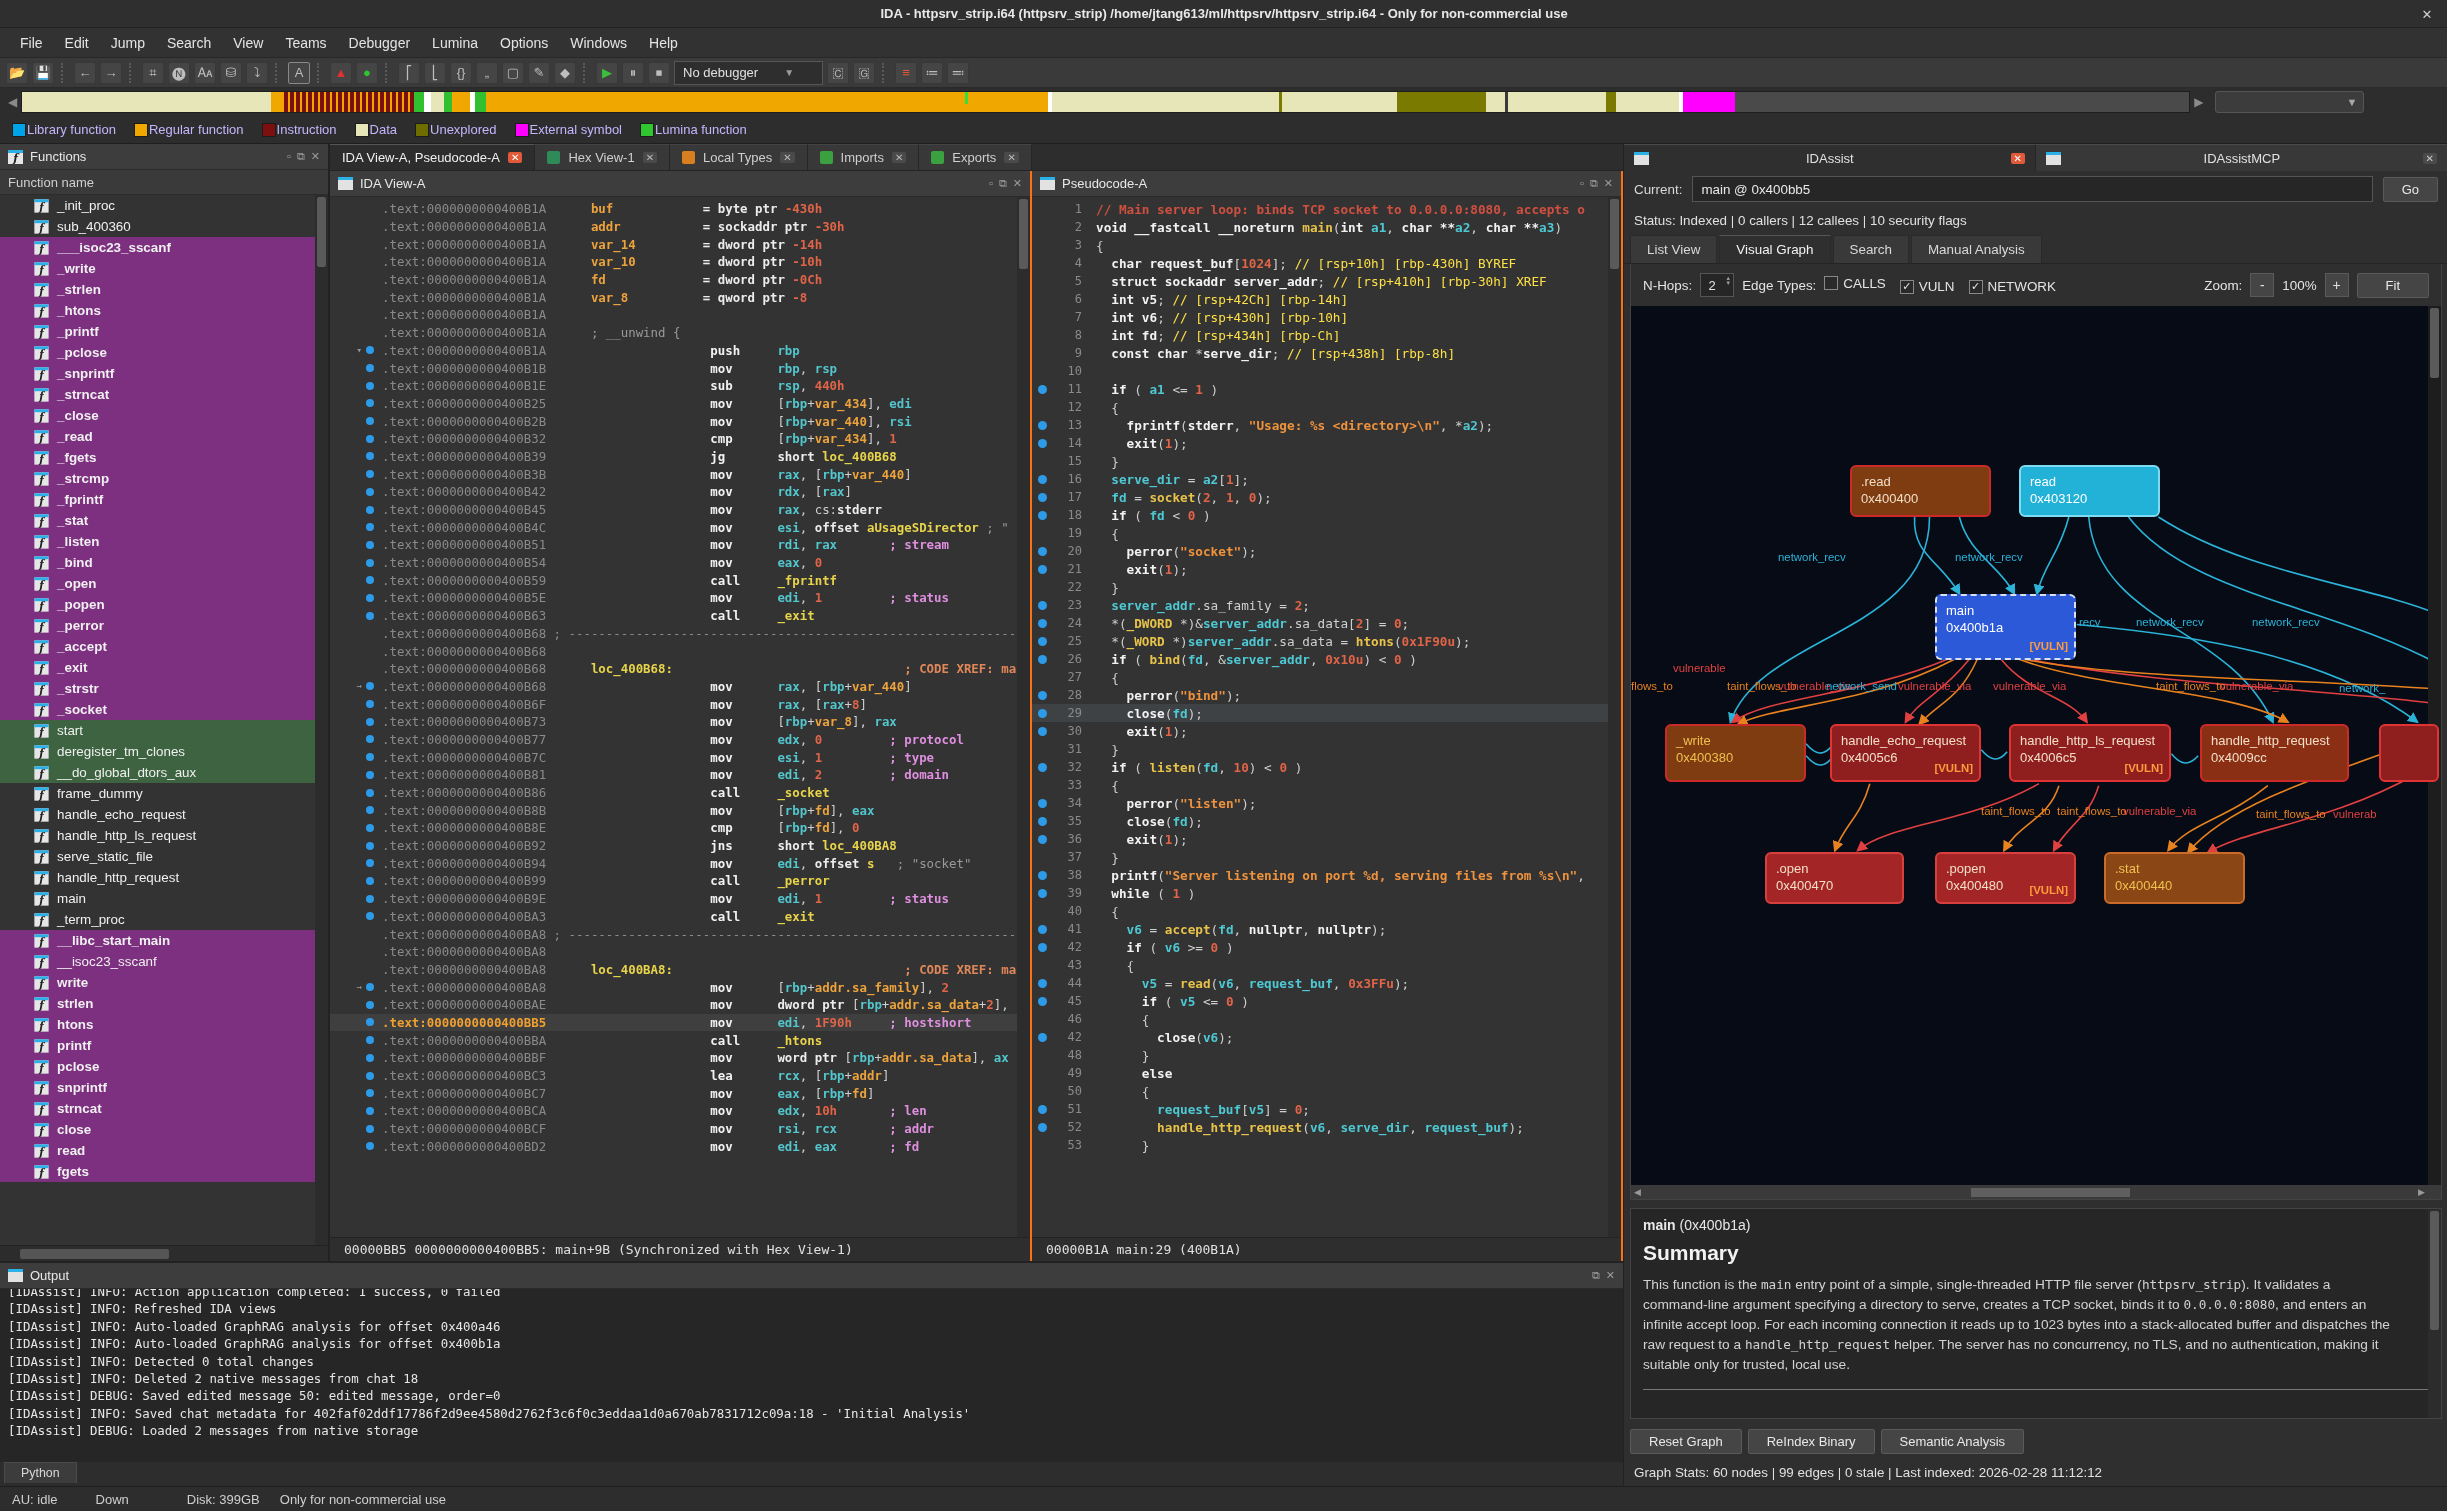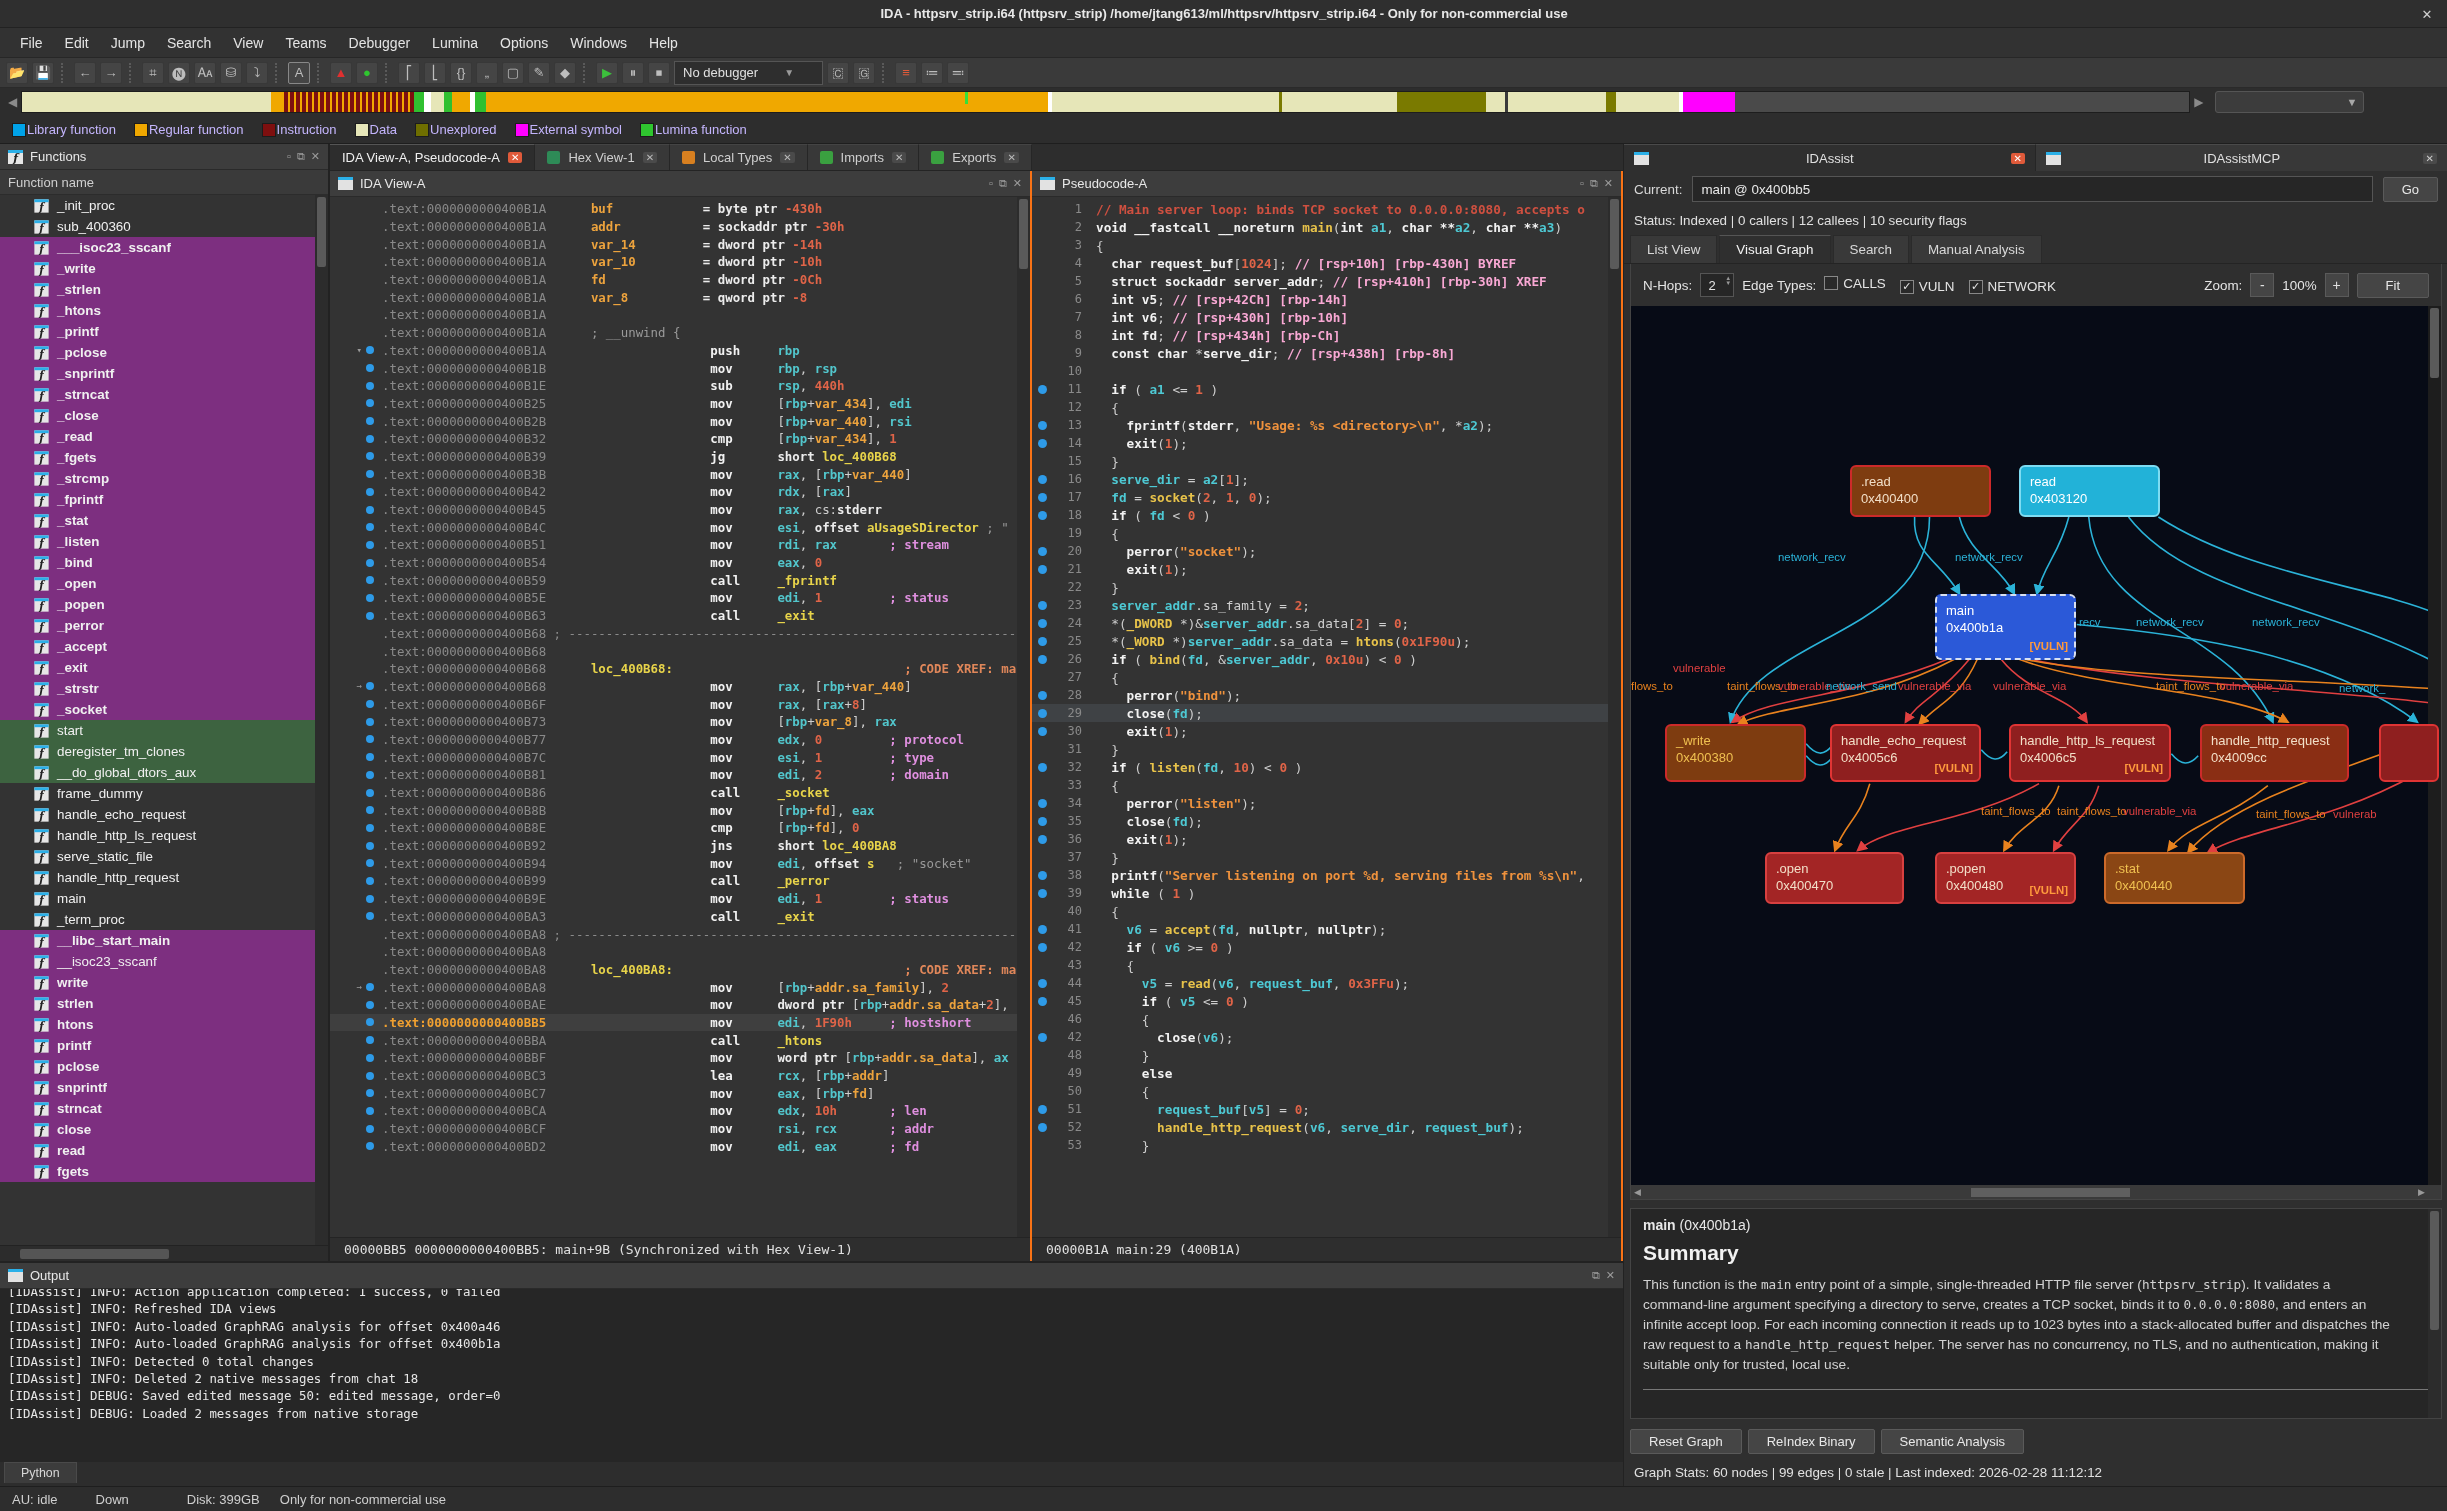--- a/index.html
+++ b/index.html
@@ -109,21 +109,21 @@
   .pline .bpg { width:20px; flex:0 0 auto; display:flex; align-items:center; justify-content:center; }
   .pline .bpd { width:9px; height:9px; border-radius:50%; background:#2e9be8; }
   .pline .ln { width:30px; flex:0 0 auto; text-align:right; color:#8a8a8a; margin-right:14px; font-size:12px; }
   .pline.cur { background:#3f4245; }
   .k { color:#f2f2f2; font-weight:bold; }
   .y { color:#e8c34a; font-weight:bold; }
   .v { color:#4ec9d4; font-weight:bold; }
   .n { color:#e06448; font-weight:bold; }
   .s { color:#ef923d; font-weight:bold; }
   .r { color:#cf5040; font-weight:bold; }
-  .t { color:#f9a8d4; font-weight:bold; }
+  .t { color:#fde047; font-weight:normal; }
 
   
   #output { height:201px; background:#2d2d2d; display:flex; flex-direction:column; border-top:2px solid #222; }
   #log { flex:1; overflow:hidden; background:#262626; padding:2px 8px; }
   .logline { font-family:"DejaVu Sans Mono",monospace; font-size:12.4px; color:#e6e6e6; height:17.4px;
     white-space:nowrap; }
   .logline:first-child { margin-top:-7px; }
   #python-tab { height:24px; background:#2d2d2d; display:flex; align-items:flex-start; padding-left:4px; }
   #python-tab .ptab { background:#3c3c3c; border:1px solid #4a4a4a; border-bottom:none; color:#d8d8d8;
     font-size:12.4px; padding:3px 16px; }
@@ -711,20 +711,21 @@
         </span>
       </div>
       <div id="log">
           <div class="logline">[IDAssist] INFO: Action application completed: 1 success, 0 failed</div>
           <div class="logline">[IDAssist] INFO: Refreshed IDA views</div>
           <div class="logline">[IDAssist] INFO: Auto-loaded GraphRAG analysis for offset 0x400a46</div>
           <div class="logline">[IDAssist] INFO: Auto-loaded GraphRAG analysis for offset 0x400b1a</div>
           <div class="logline">[IDAssist] INFO: Detected 0 total changes</div>
           <div class="logline">[IDAssist] INFO: Deleted 2 native messages from chat 18</div>
           <div class="logline">[IDAssist] DEBUG: Saved edited message 50: edited message, order=0</div>
+          <div class="logline">[IDAssist] INFO: Saved chat metadata for 402faf02ddf17786f2d9ee4580d2762f3c6f0c3eddaa1d0a670ab7831712c09a:18 - 'Initial Analysis'</div>
           <div class="logline">[IDAssist] DEBUG: Loaded 2 messages from native storage</div>
         </div>
     </div>
     <div id="python-tab">
       <span class="ptab">Python</span>
     </div>
   </div>
 
   <div id="idassist">
     <div id="ia-wintabs">

